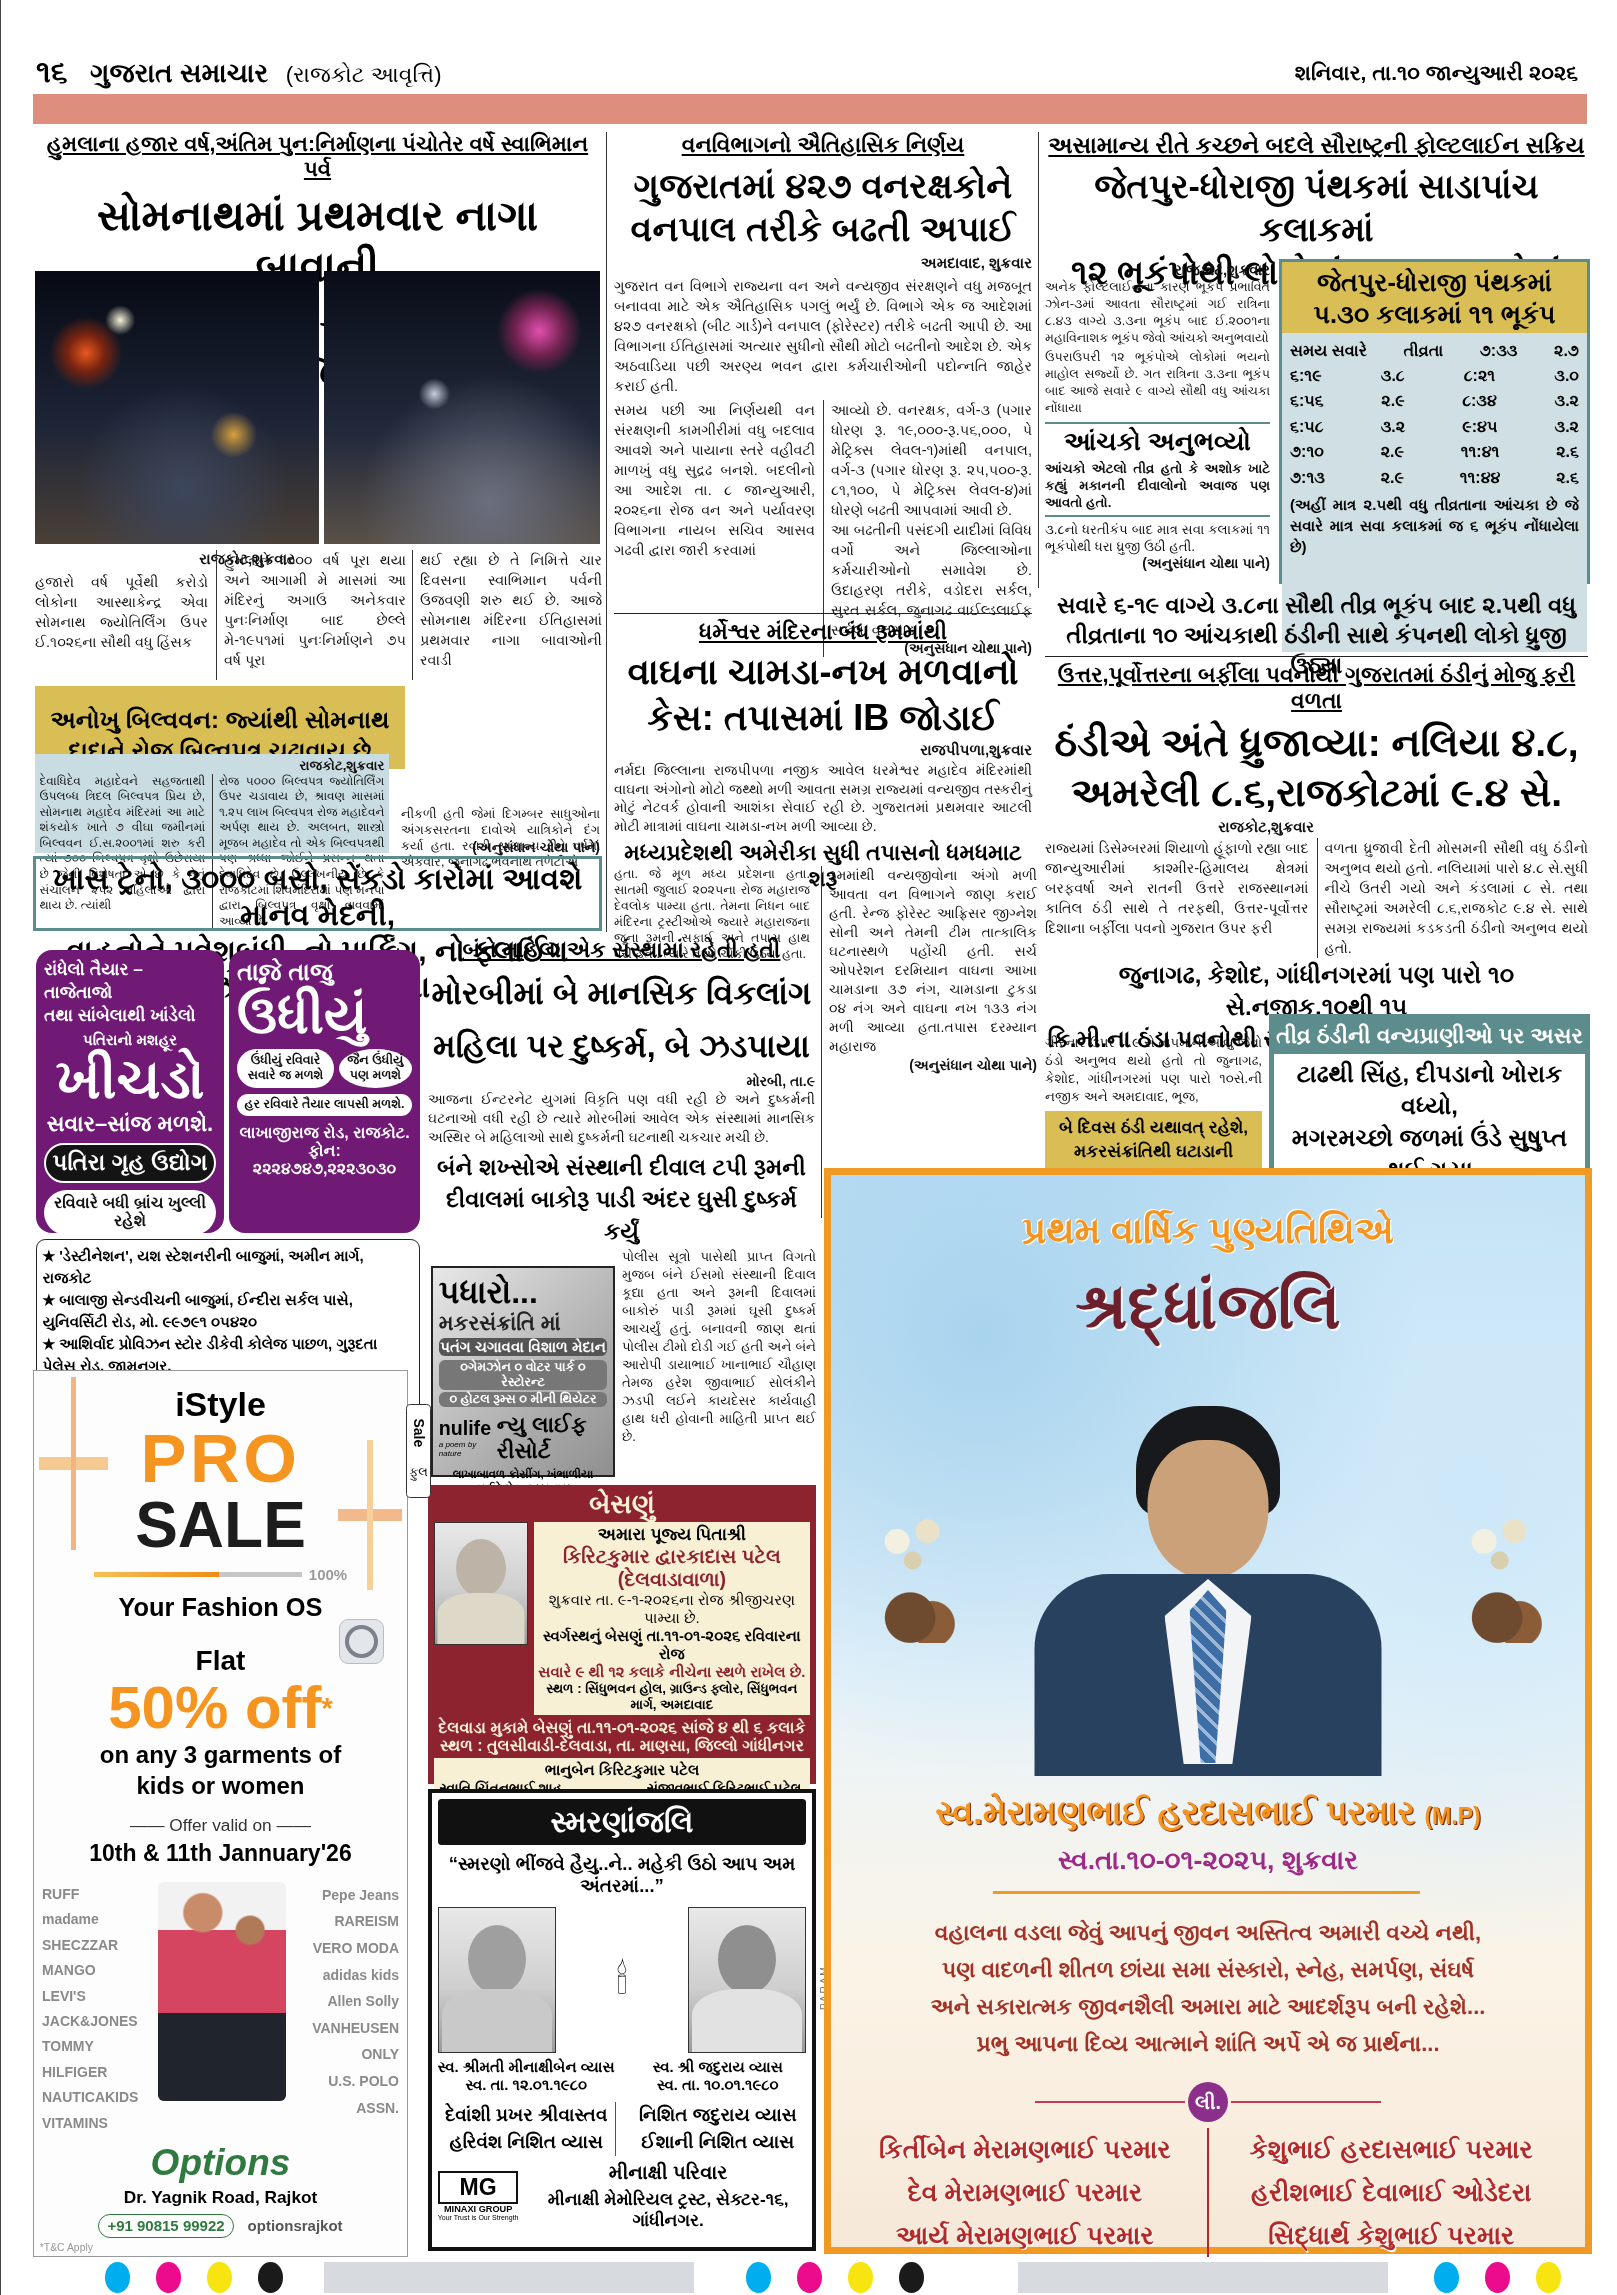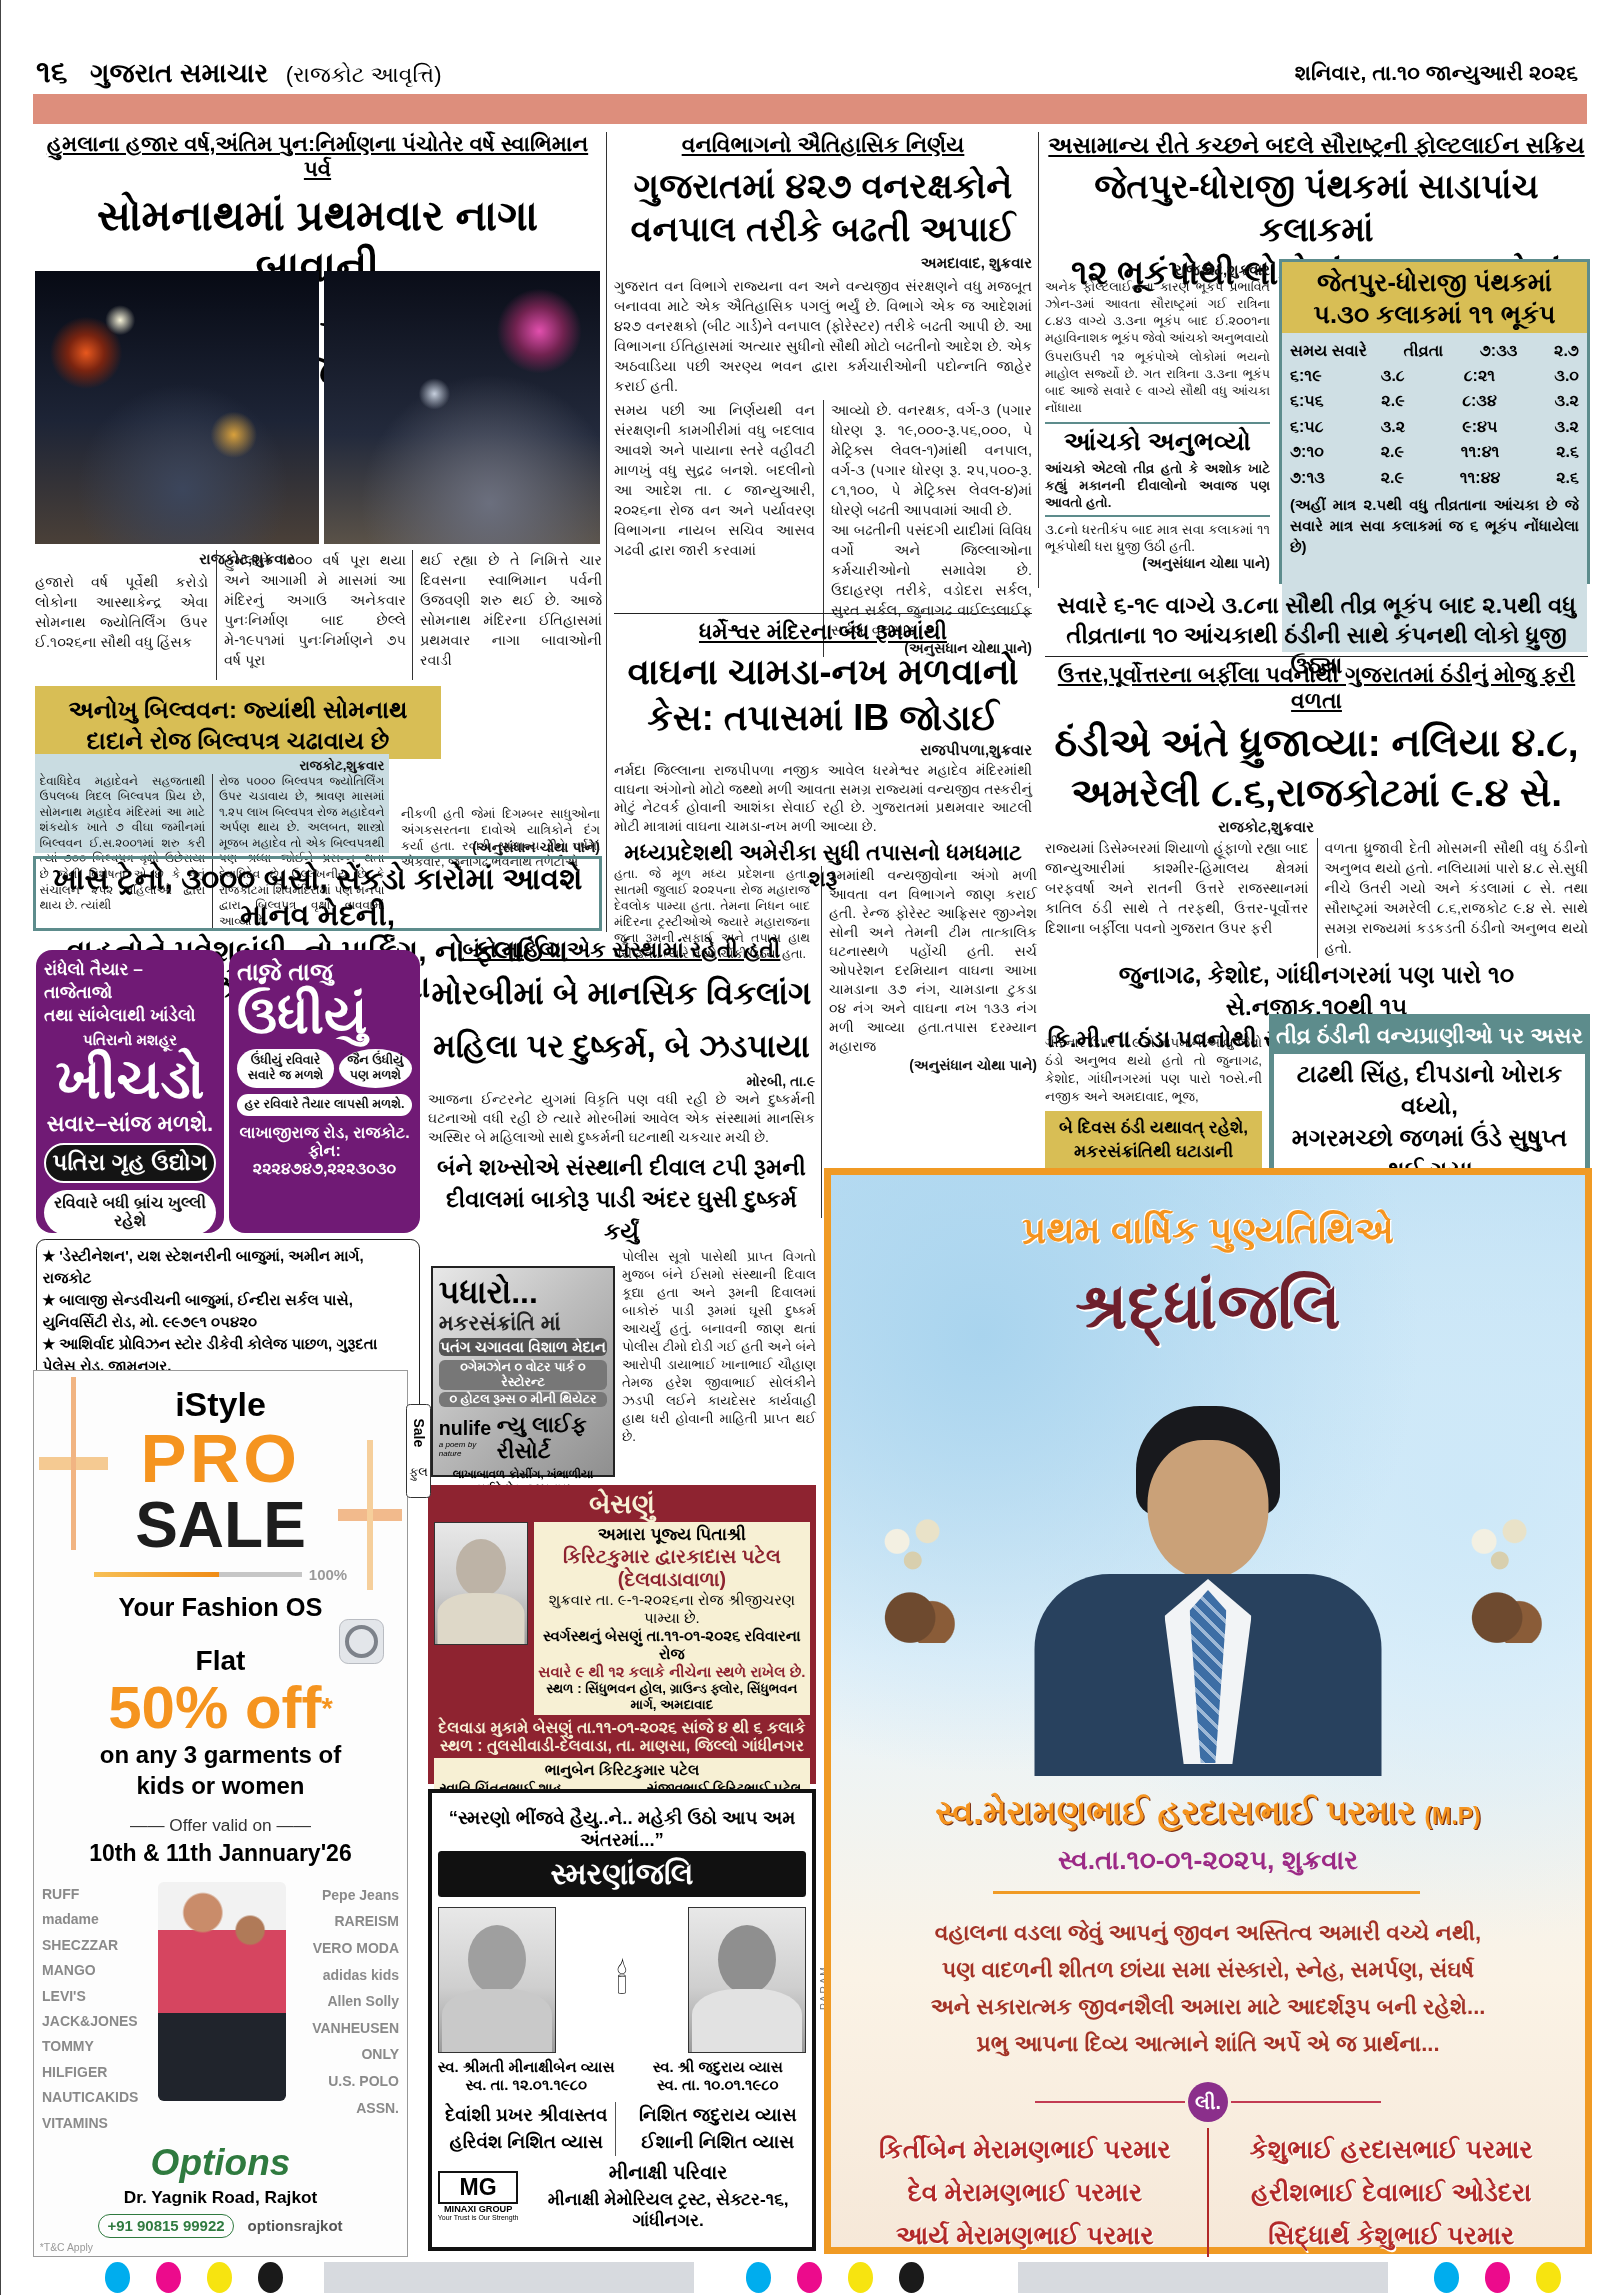--- a/index.html
+++ b/index.html
@@ -57,21 +57,21 @@
       radial-gradient(circle at 78% 22%,#e24fae 0%,#70224f 8%,transparent 14%),
       radial-gradient(circle at 40% 45%,#c6cfdd 0%,transparent 7%),
       radial-gradient(circle at 60% 85%,#6b6f7e 0%,transparent 45%),
       linear-gradient(180deg,#0a0d18 0%,#232a3c 60%,#5a5248 100%);"></div>
 
   <div class="a dateline r" style="left:34px;top:550px;width:260px;">રાજકોટ,શુક્રવાર</div>
   <div class="a body-txt j" style="left:34px;top:572px;width:173px;height:107px;">હજારો વર્ષ પૂર્વેથી કરોડો લોકોના આસ્થાકેન્દ્ર એવા સોમનાથ જ્યોતિર્લિંગ ઉપર ઈ.૧૦૨૬ના સૌથી વધુ હિંસક</div>
   <div class="a body-txt j vrule" style="left:215px;top:550px;width:182px;height:130px;padding-left:7px;">હુમલાને ૧૦૦૦ વર્ષ પૂરા થયા અને આગામી મે માસમાં આ મંદિરનું અગાઉ અનેકવાર પુનઃનિર્માણ બાદ છેલ્લે મે-૧૯૫૧માં પુનઃનિર્માણને ૭૫ વર્ષ પૂરા</div>
   <div class="a body-txt j vrule" style="left:411px;top:550px;width:182px;height:130px;padding-left:7px;">થઈ રહ્યા છે તે નિમિત્તે ચાર દિવસના સ્વાભિમાન પર્વની ઉજવણી શરુ થઈ છે. આજે સોમનાથ મંદિરના ઈતિહાસમાં પ્રથમવાર નાગા બાવાઓની રવાડી</div>
 
-  <div class="a yellow-box b" style="left:34px;top:686px;width:406px;height:65px;font-size:24px;line-height:31px;text-align:center;padding-top:8px;">
+  <div class="a yellow-box b" style="left:34px;top:686px;width:370px;height:65px;font-size:24px;line-height:31px;text-align:center;padding-top:18px;">
     <div>અનોખુ બિલ્વવન: જ્યાંથી સોમનાથ</div>
     <div>દાદાને રોજ બિલ્વપત્ર ચઢાવાય છે</div>
   </div>
   <div class="a" style="left:34px;top:754px;width:354px;height:99px;background:#c9dce1;padding:3.5px 4.6px;box-sizing:border-box;">
     <div class="dateline r" style="font-size:13.3px;">રાજકોટ,શુક્રવાર</div>
     <div style="display:flex;gap:7px;">
       <div class="body-txt j" style="width:50%;font-size:12px;line-height:15.6px;">દેવાધિદેવ મહાદેવને સહજતાથી ઉપલબ્ધ ત્રિદલ બિલ્વપત્ર પ્રિય છે, સોમનાથ મહાદેવ મંદિરમાં આ માટે શંકયોક ખાતે ૭ વીઘા જમીનમાં બિલ્વવન ઈ.સ.૨૦૦૧માં શરુ કરી ત્યાં ૭૦૦ બિલ્વપત્ર વૃક્ષો ઉછેરાયા છે જેની વિશેષતા એ છે કે તેનું સંચાલન ૨૫૨ મહિલાઓ દ્વારા થાય છે. ત્યાંથી</div>
       <div class="body-txt j vrule" style="width:50%;font-size:12px;line-height:15.6px;padding-left:5.8px;">રોજ ૫૦૦૦ બિલ્વપત્ર જ્યોતિર્લિંગ ઉપર ચડાવાય છે, શ્રાવણ માસમાં ૧.૨૫ લાખ બિલ્વપત્ર રોજ મહાદેવને અર્પણ થાય છે. અલબત, શાસ્ત્રો મૂજબ મહાદેવ તો એક બિલ્વપત્રથી પણ શ્રધ્ધા જોઈને પ્રસન્ન થતા દેવાધિદેવ છે. ઉલ્લેખનીય છે કે રાજકોટમાં શિવમંદિરોમાં પણ મનપા દ્વારા બિલ્વપત્ર વૃક્ષો વાવવામાં આવ્યા છે.</div>
     </div>
   </div>
@@ -331,22 +331,22 @@
           <div>શીલ યશભાઈ પટેલ</div>
           <div>શીમુલ સંજીવભાઈ પટેલ</div>
           <div>યશ અનિલભાઈ પટેલ</div>
         </div>
       </div>
     </div>
     <div class="b c" style="color:#f7f0d4;font-size:17.3px;margin-top:2.3px;">ફર્મ : જનતા સુપર માર્કેટ, મહેસાણા</div>
   </div>
 
   <div class="a" style="left:427px;top:1789px;width:388px;height:462px;border:4.6px solid #111;padding:5.8px;box-sizing:border-box;background:#fff;">
+    <div class="b c" style="background:#111;color:#fff;font-size:30px;padding:5.8px 0;border-radius:3.5px;">સ્મરણાંજલિ</div>
     <div class="b c" style="font-size:18.5px;margin-top:8px;">“સ્મરણો ભીંજવે હૈયુ..ને.. મહેકી ઉઠો આપ અમ અંતરમાં...”</div>
-    <div class="b c" style="background:#111;color:#fff;font-size:30px;padding:5.8px 0;border-radius:3.5px;">સ્મરણાંજલિ</div>
     <div style="display:flex;justify-content:space-between;align-items:flex-start;margin-top:9.2px;">
       <div class="portrait" style="width:116px;height:144px;">
         <div class="p-head" style="top:17.3px;width:58px;height:69px;background:#9f9f9f;"></div>
         <div class="p-body" style="top:81px;width:110px;height:64px;background:#c9c9c9;"></div>
       </div>
       <div class="c" style="font-size:40px;align-self:center;">🕯</div>
       <div class="portrait" style="width:116px;height:144px;">
         <div class="p-head" style="top:17.3px;width:58px;height:69px;background:#8f8f8f;"></div>
         <div class="p-body" style="top:81px;width:110px;height:64px;background:#e2e2e2;"></div>
       </div>

